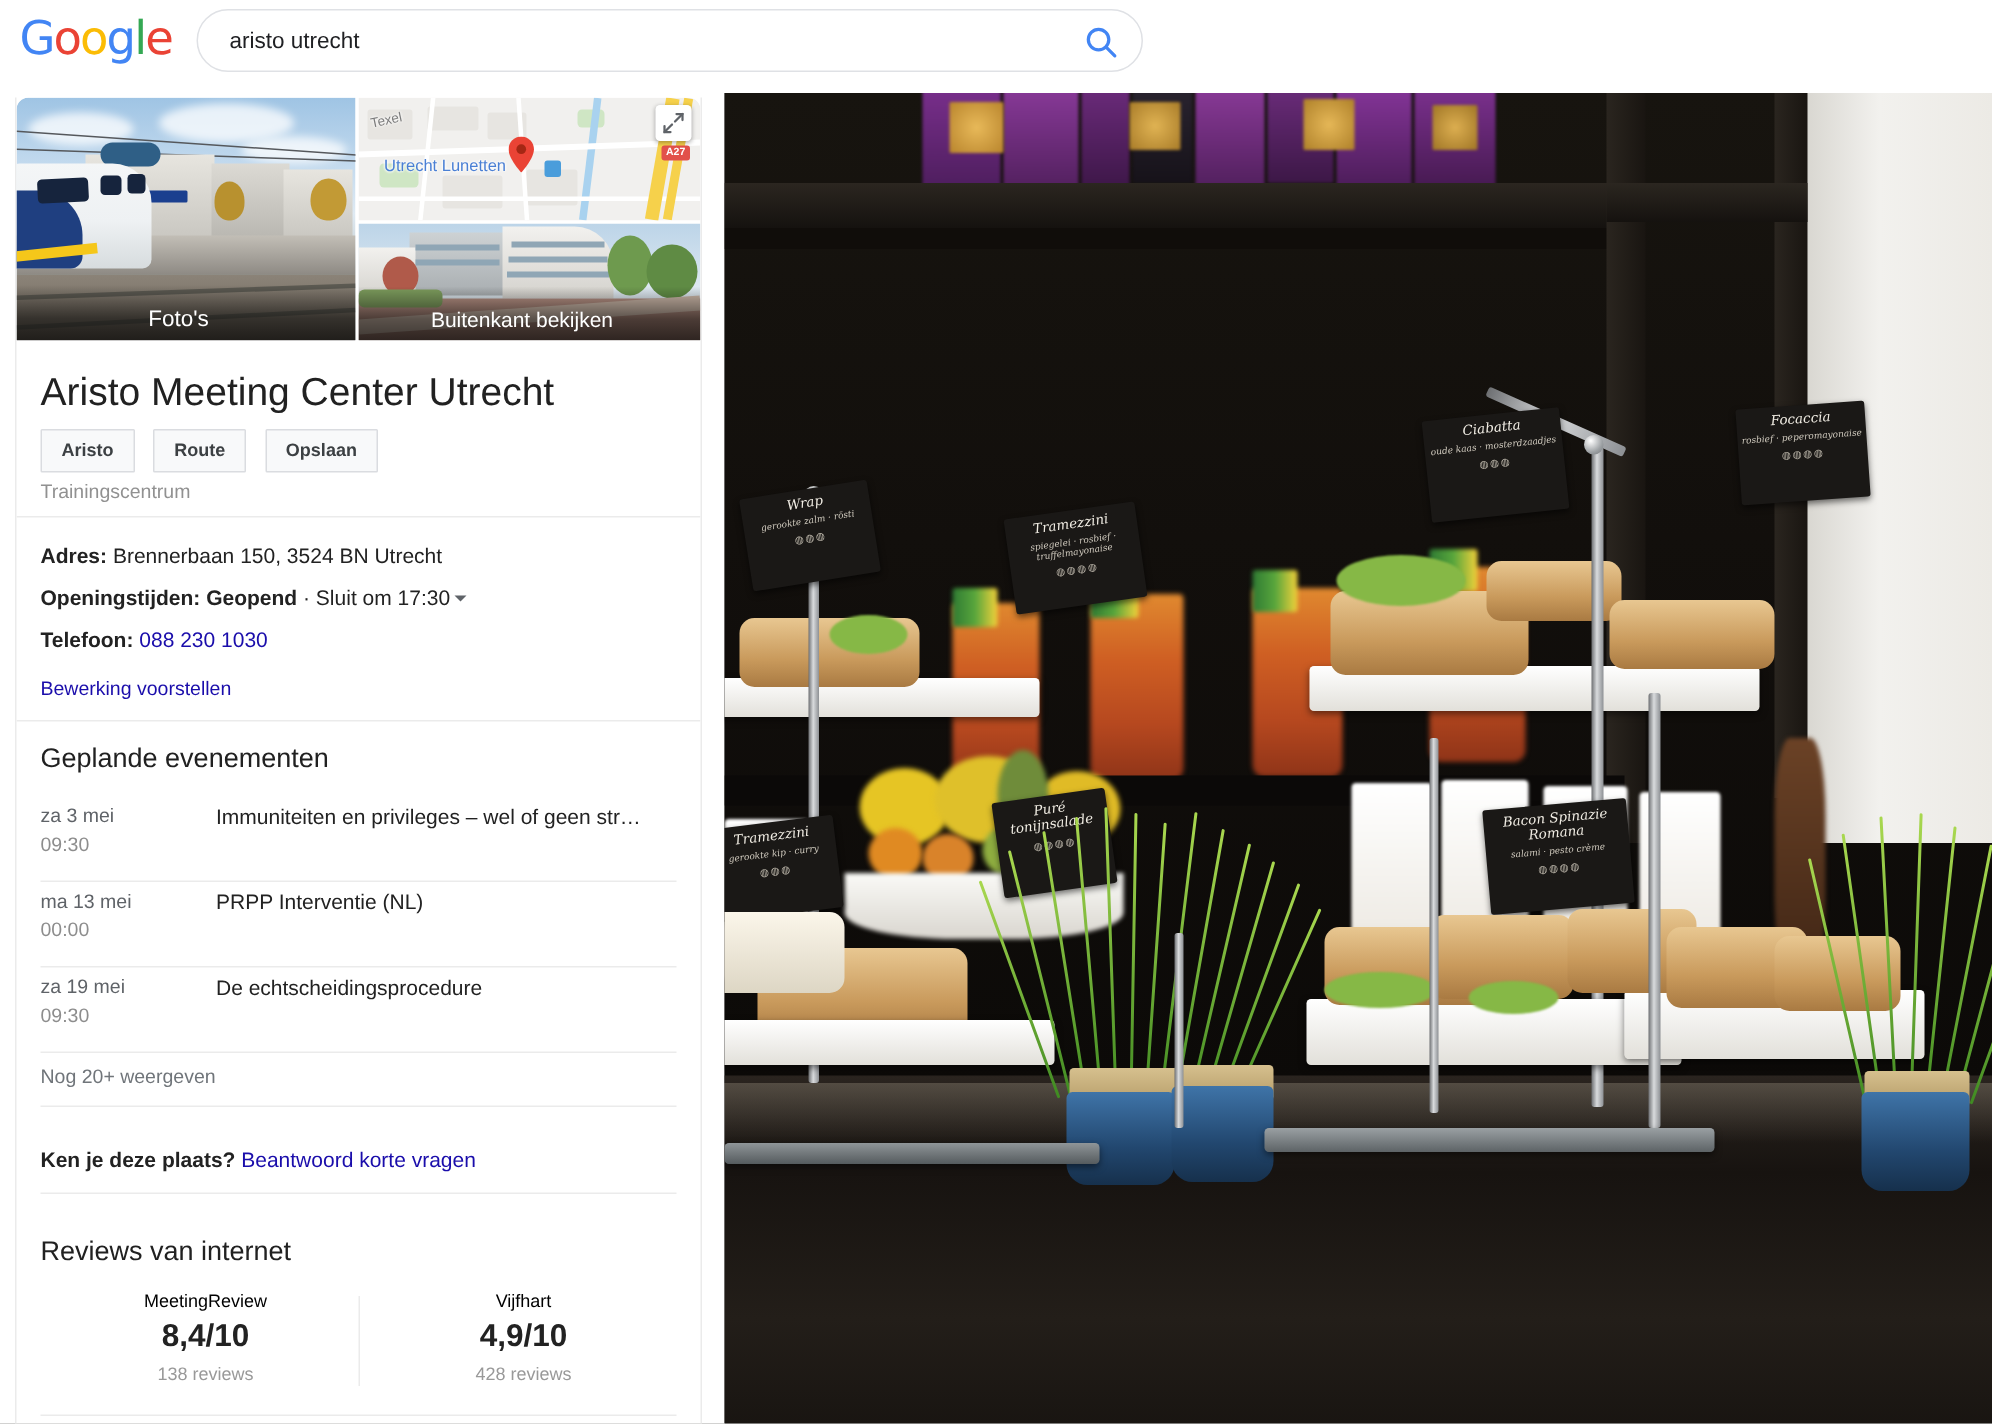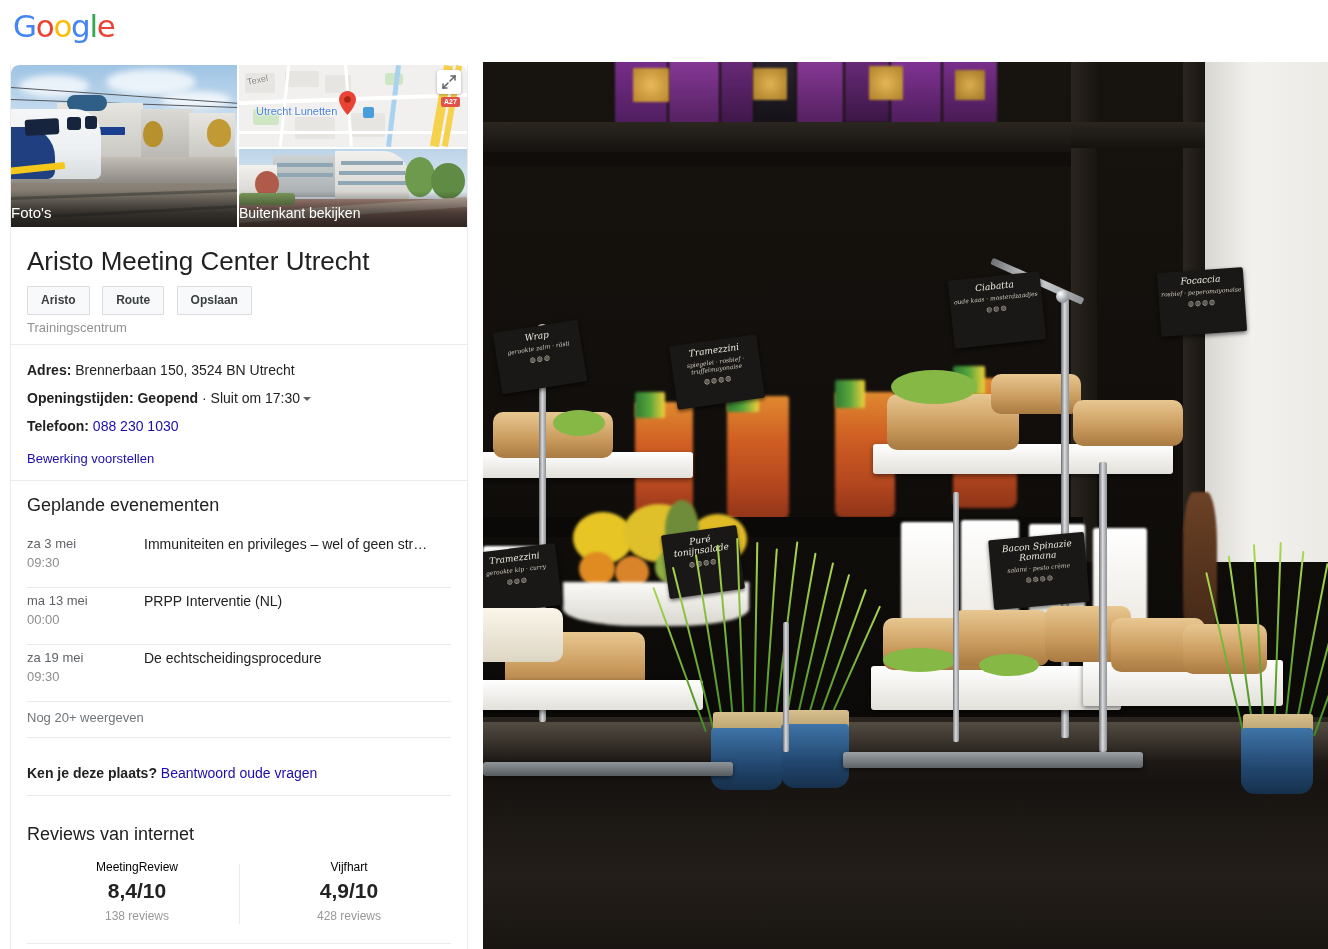--- a/index.html
+++ b/index.html
@@ -86,21 +86,21 @@
   .sv-bldg { position:absolute; background:linear-gradient(180deg,#f2f1ee,#d4d2cd); }
   .sv-bldgdark { position:absolute; background:linear-gradient(180deg,#cdd2d4,#a8adb0); }
   .sv-win { position:absolute; background:#8fa6b5; }
   .sv-ground { position:absolute; background:linear-gradient(180deg,#b59083,#9c7a6e); }
   .sv-grass { position:absolute; background:#7c9b5c; border-radius:4px; }
   .sv-tree { position:absolute; border-radius:50%; }
   .sv-path { position:absolute; background:#c9b5a6; }
 
   .media-label { position:absolute; left:0; bottom:0; width:100%;
                  background:linear-gradient(180deg,rgba(0,0,0,0) 0%,rgba(0,0,0,.55) 60%,rgba(0,0,0,.7) 100%);
-                 color:#fff; font-size:15px; text-align:left; padding:14px 10px 6px 0; }
+                 color:#fff; font-size:15px; text-align:center; padding:14px 10px 6px 0; }
   .media-label.small { font-size:14px; }
 
   
   .kp-title { position:absolute; left:16px; top:181px; width:430px;
               font-size:26px; color:#212121; font-weight:400; line-height:30px;
               white-space:nowrap; }
   .kp-btns { position:absolute; left:16px; top:221px; }
   .kp-btn { display:inline-block; height:29px; line-height:27px; padding:0 13px;
             border:1px solid #dadce0; background:#f8f9fa; color:#3c4043;
             font-size:12px; font-weight:700; margin-right:8px; cursor:pointer;
@@ -191,20 +191,29 @@
 </head>
 <body>
 
 <div id="page">
 
   <div class="header">
     <div class="g-logo">
       <span class="gl-b1">G</span><span class="gl-r1">o</span><span class="gl-y">o</span><span class="gl-b2">g</span><span class="gl-g">l</span><span class="gl-r2">e</span>
     </div>
 
+    <div class="searchbar">
+      <input class="search-input" type="text" value="aristo utrecht" style="">
+      <button class="search-btn">
+        <svg width="26" height="26" viewBox="0 0 24 24">
+          <circle cx="10.5" cy="10.5" r="6.3" fill="none" stroke="#4285F4" stroke-width="2"></circle>
+          <line x1="15.3" y1="15.3" x2="20.5" y2="20.5" stroke="#4285F4" stroke-width="2" stroke-linecap="round"></line>
+        </svg>
+      </button>
+    </div>
   </div>
 
   <div class="kp">
 
     <div class="media">
 
       <div class="media-main">
         <div class="train-sky"></div>
         <div class="train-cloud" style="left:8px;top:10px;width:70px;height:22px;"></div>
         <div class="train-cloud" style="left:95px;top:4px;width:90px;height:26px;"></div>
@@ -350,21 +359,21 @@
       <div class="ev-title">De echtscheidingsprocedure</div>
     </div>
     <div class="ev-hr" style="top:636px;"></div>
 
     <div class="ev-more" style="top:645px;">Nog 20+ weergeven</div>
 
     <div class="ev-hr" style="top:672px;"></div>
 
     <div class="know" style="top:700px;">
       <b>Ken je deze plaats?</b>
-      <a class="kp-link">Beantwoord oude vragen</a>
+      <a class="kp-link">Beantwoord korte vragen</a>
     </div>
 
     <div class="ev-hr" style="top:730px;"></div>
 
     <div class="sec-h" style="top:759px;">Reviews van internet</div>
 
     <div class="rev-wrap" style="top:795px;height:72px;">
       <div class="rev-col" style="left:20px;">
         <div class="rev-src">MeetingReview</div>
         <div class="rev-score">8,4/10</div>

